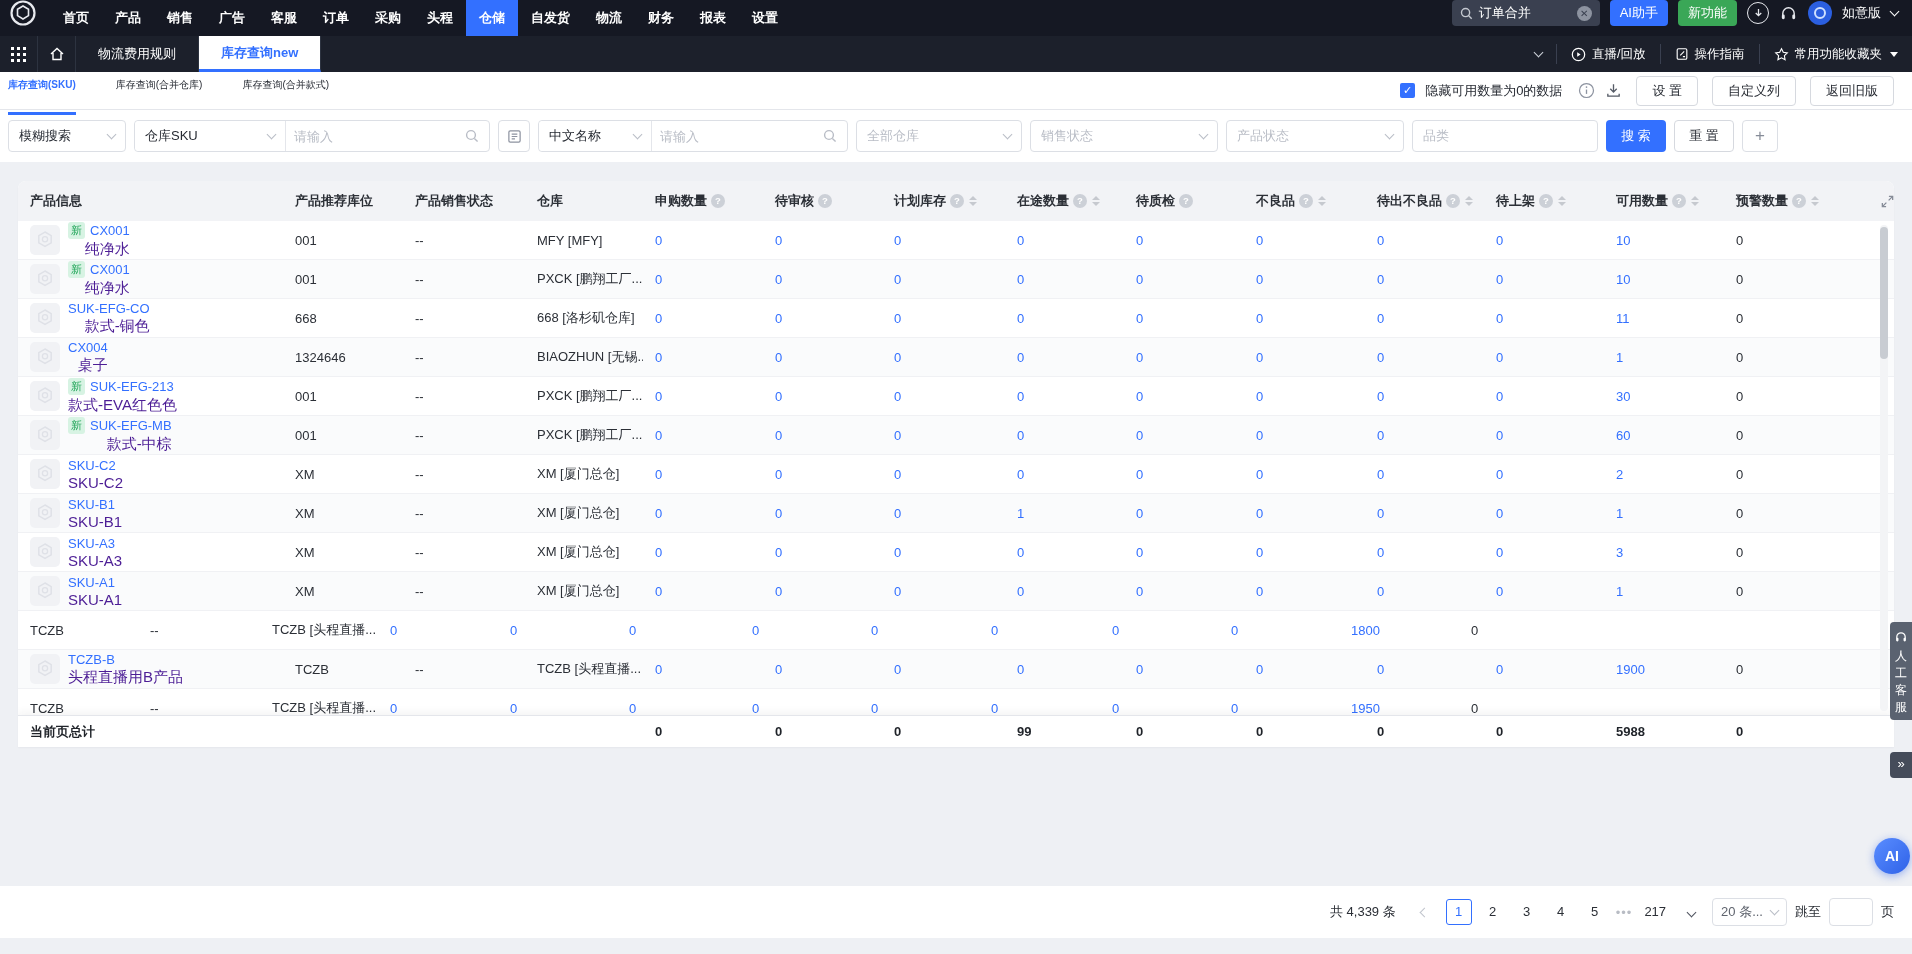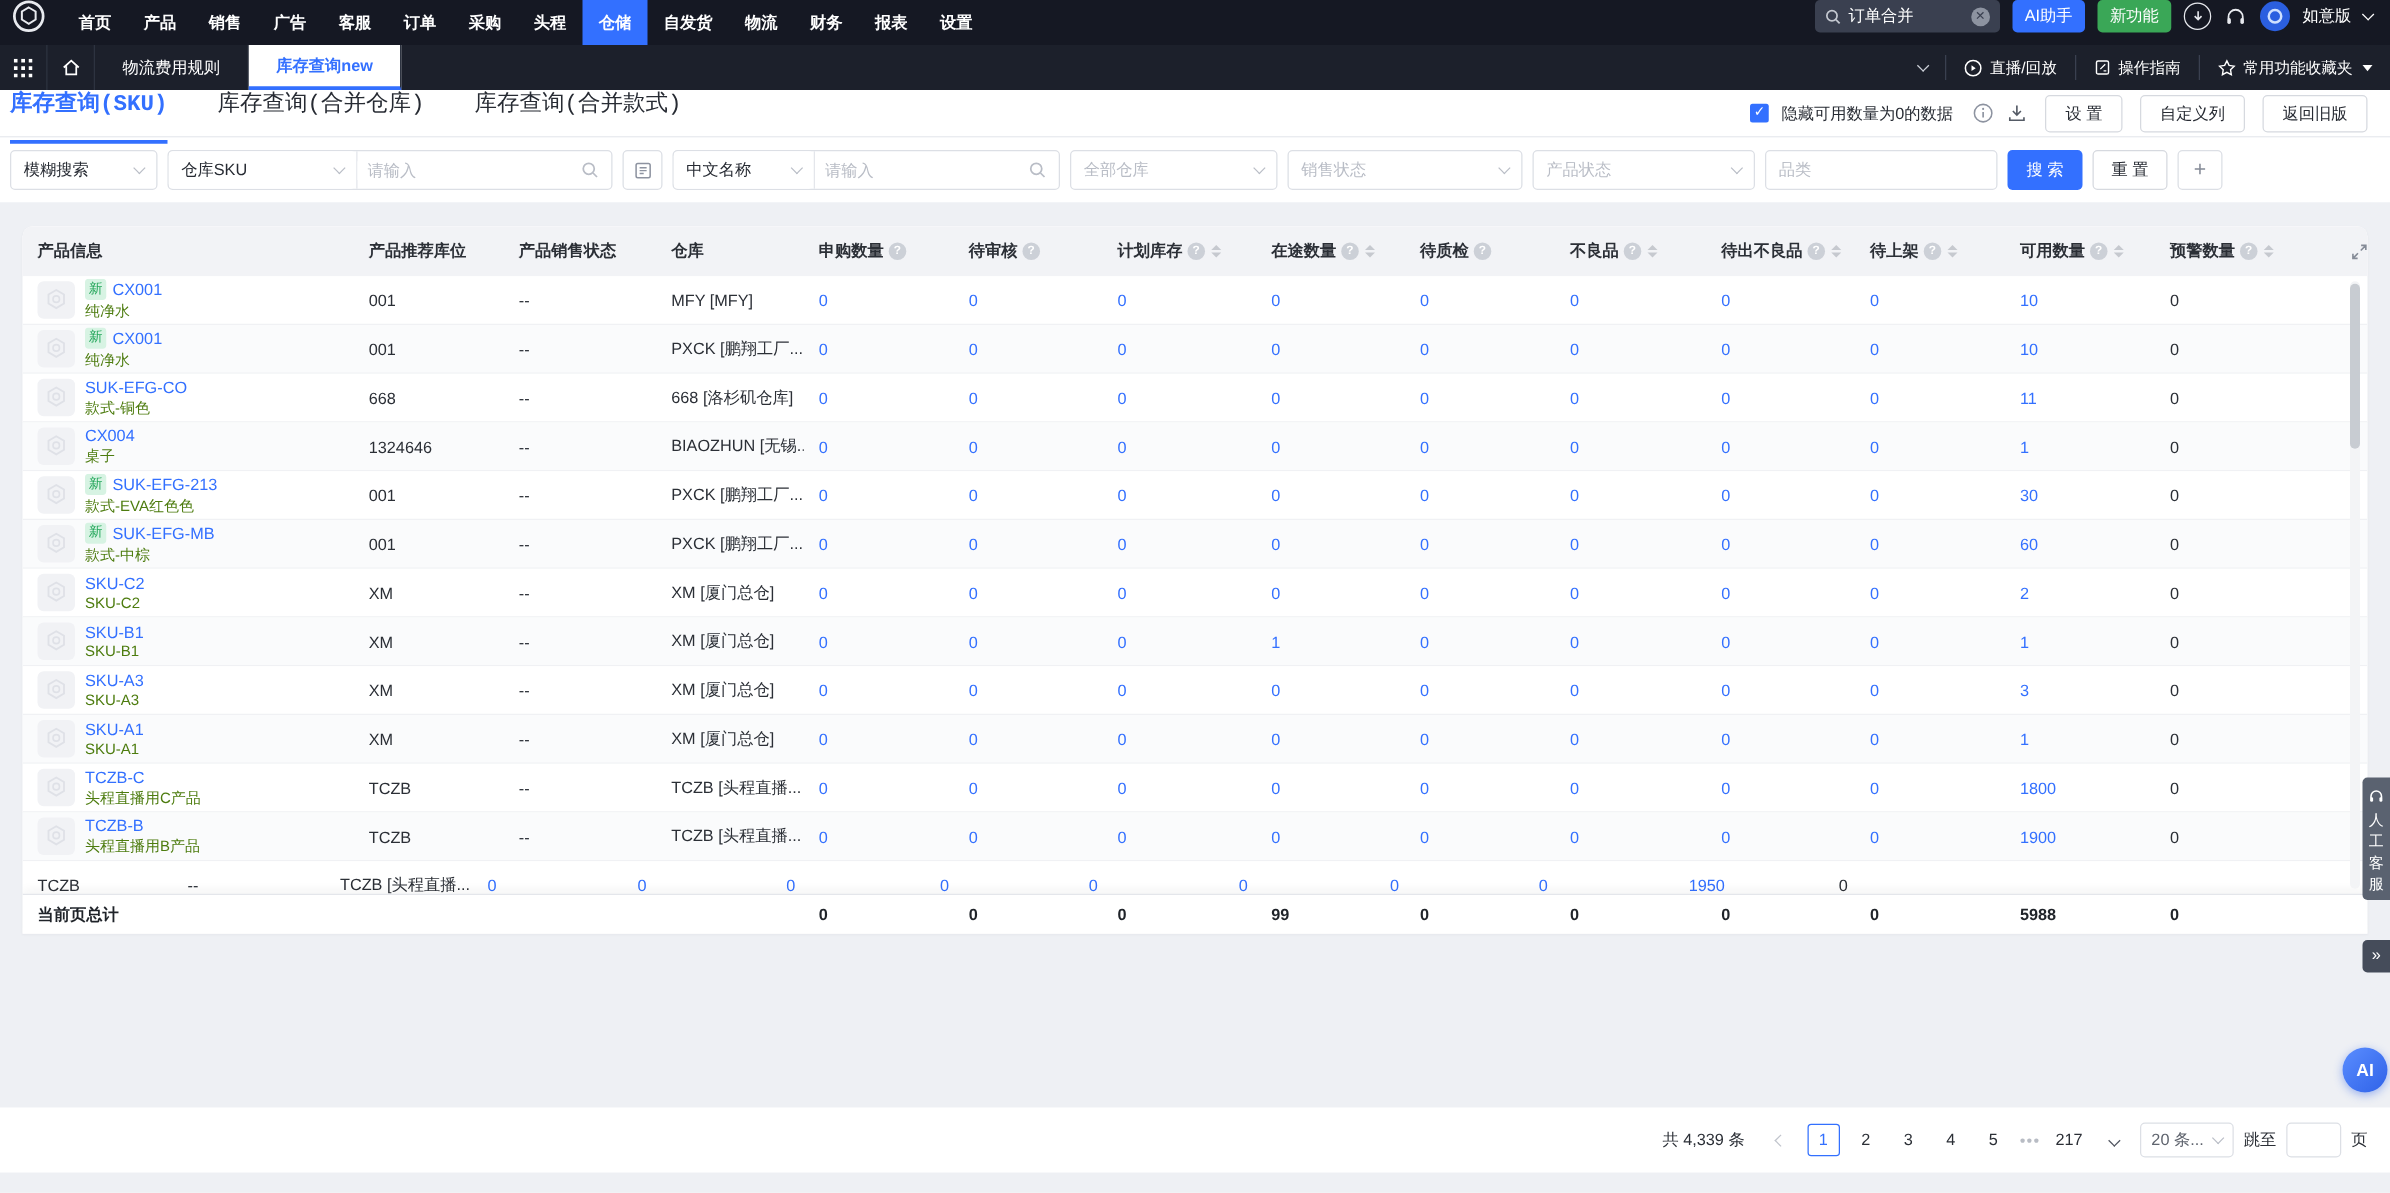--- a/index.html
+++ b/index.html
@@ -29,21 +29,21 @@
   .tb-ic { width:38px; display:flex; align-items:center; justify-content:center; border-right:1px solid #2d3340; }
   .ptab { padding:0 22px; display:flex; align-items:center; font-size:13px; border-right:1px solid #2d3340; cursor:pointer; }
   .ptab.active { background:#fff; color:#3370ff; font-weight:700; border-bottom:3px solid #3370ff; }
   .tab-right { margin-left:auto; display:flex; align-items:center; gap:0; font-size:12.5px; }
   .tr-item { display:flex; align-items:center; gap:6px; padding:0 14px; height:20px; border-left:1px solid #3a4050; }
   .tr-item:first-child { border-left:none; }
   .tri-down { width:0; height:0; border-left:4px solid transparent; border-right:4px solid transparent; border-top:5px solid #fff; margin-left:2px; }
 
   
   .toolbar { height:38px; background:#fff; display:flex; align-items:center; padding:0 18px 0 8px; border-bottom:1px solid #e4e6eb; }
-  .subtab { font-size:18px; color:#272b33; margin-right:40px; height:48px; line-height:35px; cursor:pointer; position:relative;font-family:Liberation Mono, monospace; }
+  .subtab { font-size:10px; color:#272b33; margin-right:40px; height:48px; line-height:35px; cursor:pointer; position:relative; }
   .subtab.active { color:#3370ff; font-weight:700; }
   .subtab.active::after { content:""; position:absolute; left:0; right:0; bottom:0; height:3px; background:#3370ff; }
   .tool-right { margin-left:auto; display:flex; align-items:center; gap:10px; }
   .check { width:15px; height:15px; background:#3370ff; border-radius:2px; color:#fff; font-size:11px; line-height:15px; text-align:center; }
   .hide-label { font-size:13px; color:#272b33; margin-right:6px; }
   .gicon { color:#6d7380; display:flex; align-items:center; }
   .tbtn { height:30px; padding:0 15px; background:#fff; border:1px solid #d6d9df; border-radius:4px; font-size:13px; color:#272b33; margin-left:4px; }
 
   
   .filters { height:52px; background:#fff; display:flex; align-items:center; gap:8px; padding:0 8px; }
@@ -76,21 +76,21 @@
   .tbody { height:494px; overflow:hidden; position:relative; }
   .tr { display:flex; height:39px; border-bottom:1px solid #f0f1f4; background:#fff; }
   .tr.alt { background:#fafbfc; }
   .td { flex:0 0 auto; display:flex; align-items:center; padding-left:12px; font-size:13px; color:#2b2f36; overflow:hidden; white-space:nowrap; }
   .td-product { gap:8px; }
   .thumb { width:30px; height:30px; border-radius:5px; background:#f1f2f5; display:flex; align-items:center; justify-content:center; flex:0 0 auto; }
   .pinfo { display:flex; flex-direction:column; justify-content:center; gap:1px; overflow:hidden; }
   .pline1 { display:flex; align-items:center; gap:5px; }
   .badge-new { width:17px; height:17px; background:#d7f3e3; color:#23a65a; font-size:11px; line-height:17px; text-align:center; border-radius:3px; flex:0 0 auto; }
   .sku-link { color:#3370ff; font-size:13px; cursor:pointer; }
-  .pname { color:#4d7c0f; font-size:12px; }
+  .pname { color:#4c1d95; font-size:15px;text-align:right; }
   .num-link { color:#3370ff; cursor:pointer; }
   .num-dark { color:#2b2f36; }
   .totals { display:flex; height:32px; align-items:center; background:#fff; border-top:1px solid #e4e6eb; box-shadow:0 -3px 8px rgba(31,35,41,.05); position:relative; }
   .totals .td { font-weight:700; font-size:13px; color:#1f2329; }
   .scroll-track { position:absolute; right:6px; top:44px; width:8px; height:486px; background:#f3f4f6; border-radius:4px; }
   .scroll-thumb { position:absolute; left:0; top:2px; width:8px; height:132px; background:#c8ccd2; border-radius:4px; }
 
   
   .pagebar { position:absolute; left:0; right:0; bottom:16px; height:52px; background:#fff; display:flex; align-items:center; justify-content:flex-end; gap:8px; padding-right:18px; font-size:13px; color:#2b2f36; }
   .pg-total { margin-right:8px; }
@@ -894,34 +894,20 @@
               <span class="num-link">0</span>
             </div>
             <div class="td" style="width: 120px;">
               <span class="num-link">1</span>
             </div>
             <div class="td" style="width: 144px;">
               <span class="num-dark">0</span>
             </div>
           </div>
           <div class="tr">
-            <div class="td td-product" style="width: 265px;">
-              <span class="thumb">
-                <svg width="20" height="20" viewBox="0 0 20 20">
-                  <path d="M10 2l6.2 3.6v7.2L10 16.5 3.8 12.8V5.6z" fill="none" stroke="#dfe1e7" stroke-width="1.5"></path>
-                  <circle cx="10" cy="9.3" r="2.6" fill="none" stroke="#dfe1e7" stroke-width="1.3"></circle>
-                </svg>
-              </span>
-              <div class="pinfo">
-                <div class="pline1">
-                  <span class="sku-link">TCZB-C</span>
-                </div>
-                <div class="pname">头程直播用C产品</div>
-              </div>
-            </div>
             <div class="td" style="width: 120px;">TCZB</div>
             <div class="td" style="width: 122px;">--</div>
             <div class="td" style="width: 118px;">TCZB [头程直播...</div>
             <div class="td" style="width: 120px;">
               <span class="num-link">0</span>
             </div>
             <div class="td" style="width: 119px;">
               <span class="num-link">0</span>
             </div>
             <div class="td" style="width: 123px;">

